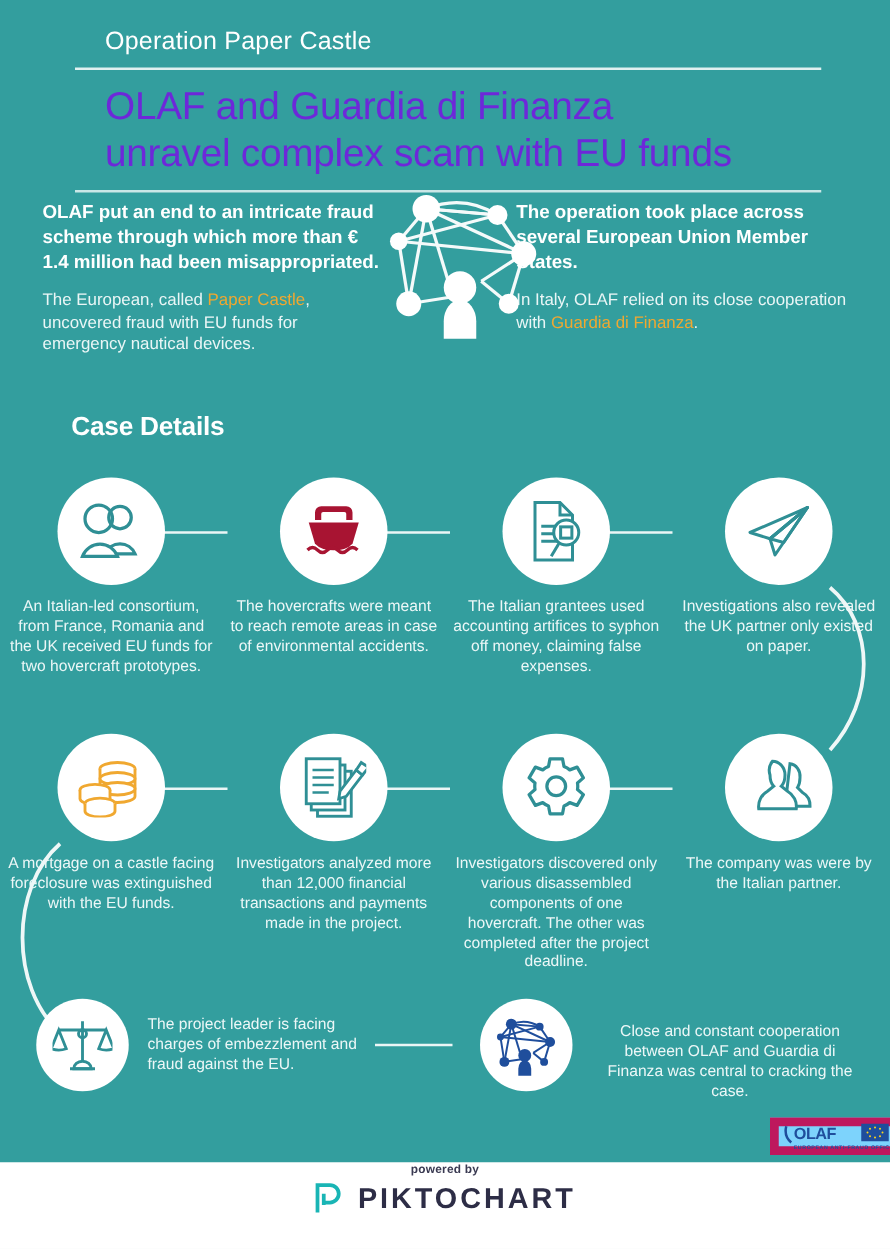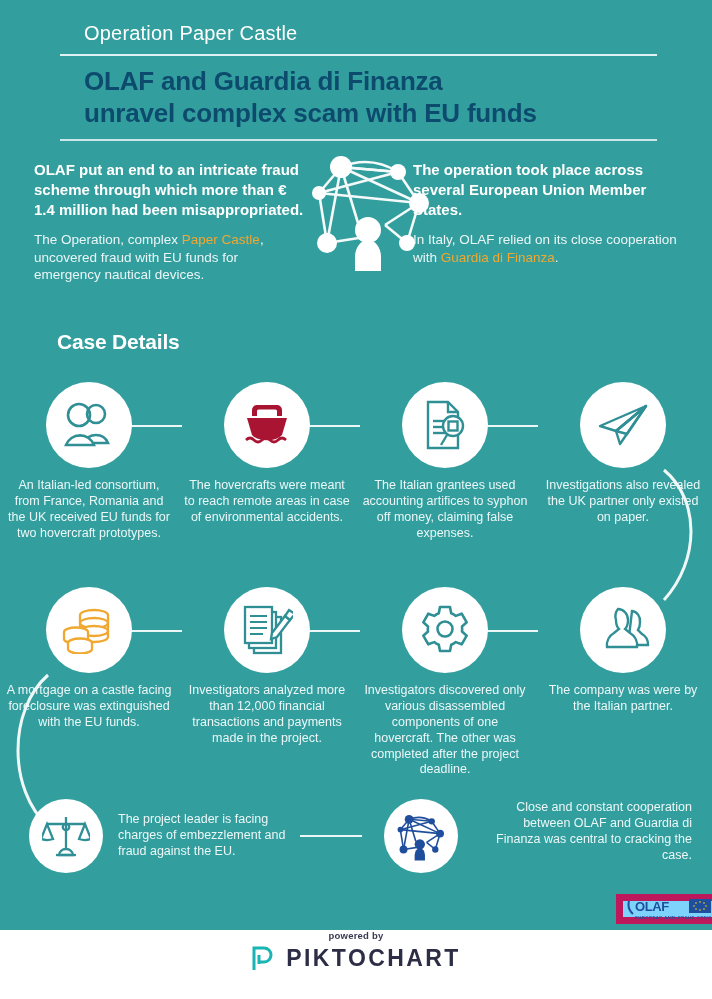--- a/index.html
+++ b/index.html
@@ -37,23 +37,23 @@
     padding-bottom: 9px;
   }
   .rule {
     height: 2px;
     background: #ffffff;
     opacity: 0.85;
     width: 597px;
   }
   .rule.bottom { opacity: 0.75; }
   .title {
-    font-size: 26px;
-    font-weight: bold;
-    color: #0c4a6e;
+    font-size: 31px;
+    font-weight: normal;
+    color: #6d28d9;
     line-height: 1.22;
     padding: 10px 0 10px 24px;
     letter-spacing: -0.2px;
   }
   
   .intro {
     position: absolute;
     left: 0; top: 150px;
     width: 712px; height: 165px;
   }
@@ -165,21 +165,21 @@
   }
   .bb-left { left: 29px; top: 6px; }
   .bb-right { left: 384px; top: 6px; }
   .bottom-text {
     position: absolute;
     font-size: 12.5px;
     line-height: 1.28;
     color: #ecf7f7;
   }
   .bt-left { left: 118px; top: 18px; width: 178px; text-align: left; }
-  .bt-right { left: 476px; top: 6px; width: 216px; text-align: right; }
+  .bt-right { left: 476px; top: 24px; width: 216px; text-align: center; }
   .mid-dash {
     position: absolute;
     left: 300px; top: 42px;
     width: 62px; height: 2px;
     background: #ffffff;
     opacity: 0.9;
   }
   
   .olaf-logo {
     position: absolute;
@@ -240,21 +240,21 @@
       <span>OLAF and Guardia di Finanza</span><br>
       <span>unravel complex scam with EU funds</span>
     </div>
     <div class="rule bottom"></div>
   </div>
 
   <div class="intro">
     <div class="intro-left">
       <div class="lead-bold">OLAF put an end to an intricate fraud scheme through which more than € 1.4 million had been misappropriated.</div>
       <div class="lead-sub">
-        <span>The Operation, complex </span><span class="hl">Paper Castle</span><span>, uncovered fraud with EU funds for emergency nautical devices.</span>
+        <span>The European, called </span><span class="hl">Paper Castle</span><span>, uncovered fraud with EU funds for emergency nautical devices.</span>
       </div>
     </div>
 
     <div class="intro-right">
       <div class="lead-bold">The operation took place across several European Union Member States.</div>
       <div class="lead-sub">
         <span>In Italy, OLAF relied on its close cooperation with </span><span class="hl">Guardia di Finanza</span><span>.</span>
       </div>
     </div>
   </div>

